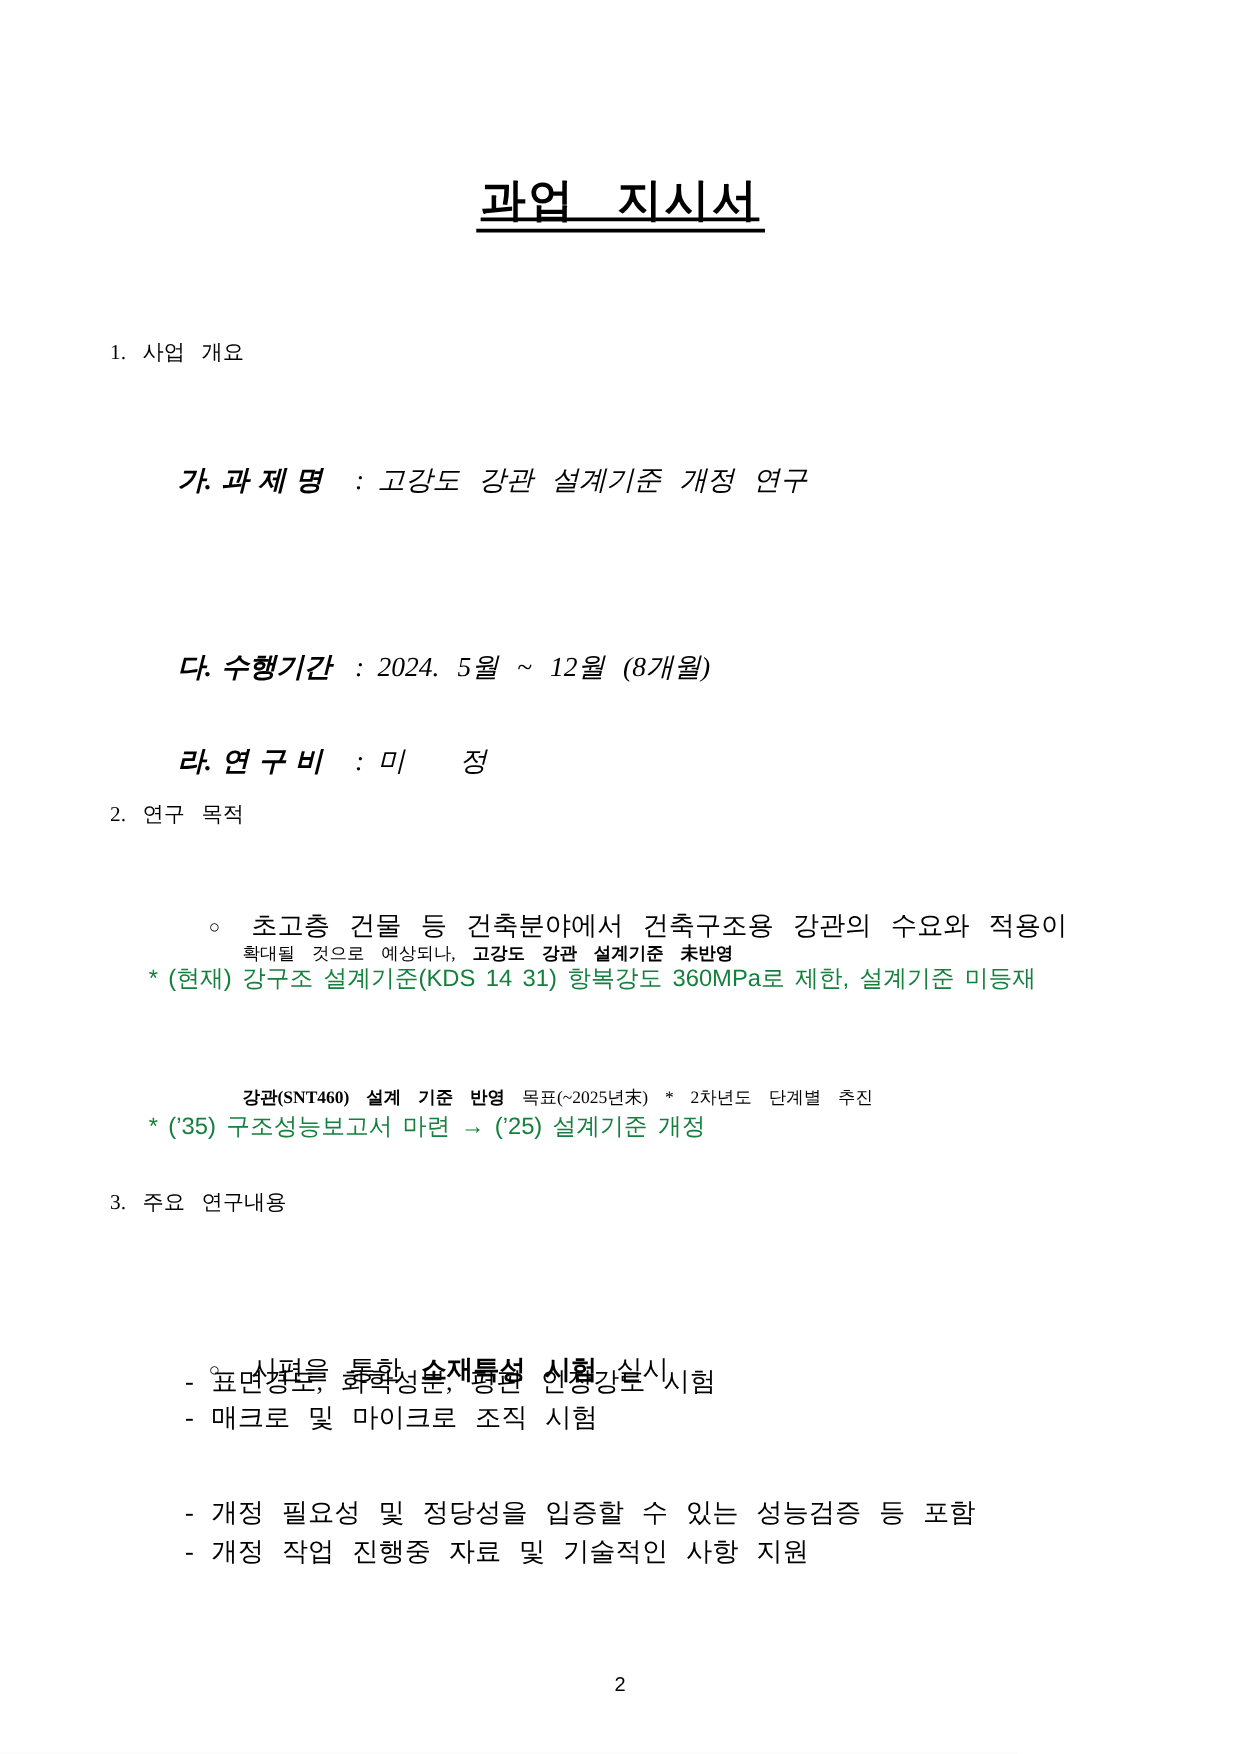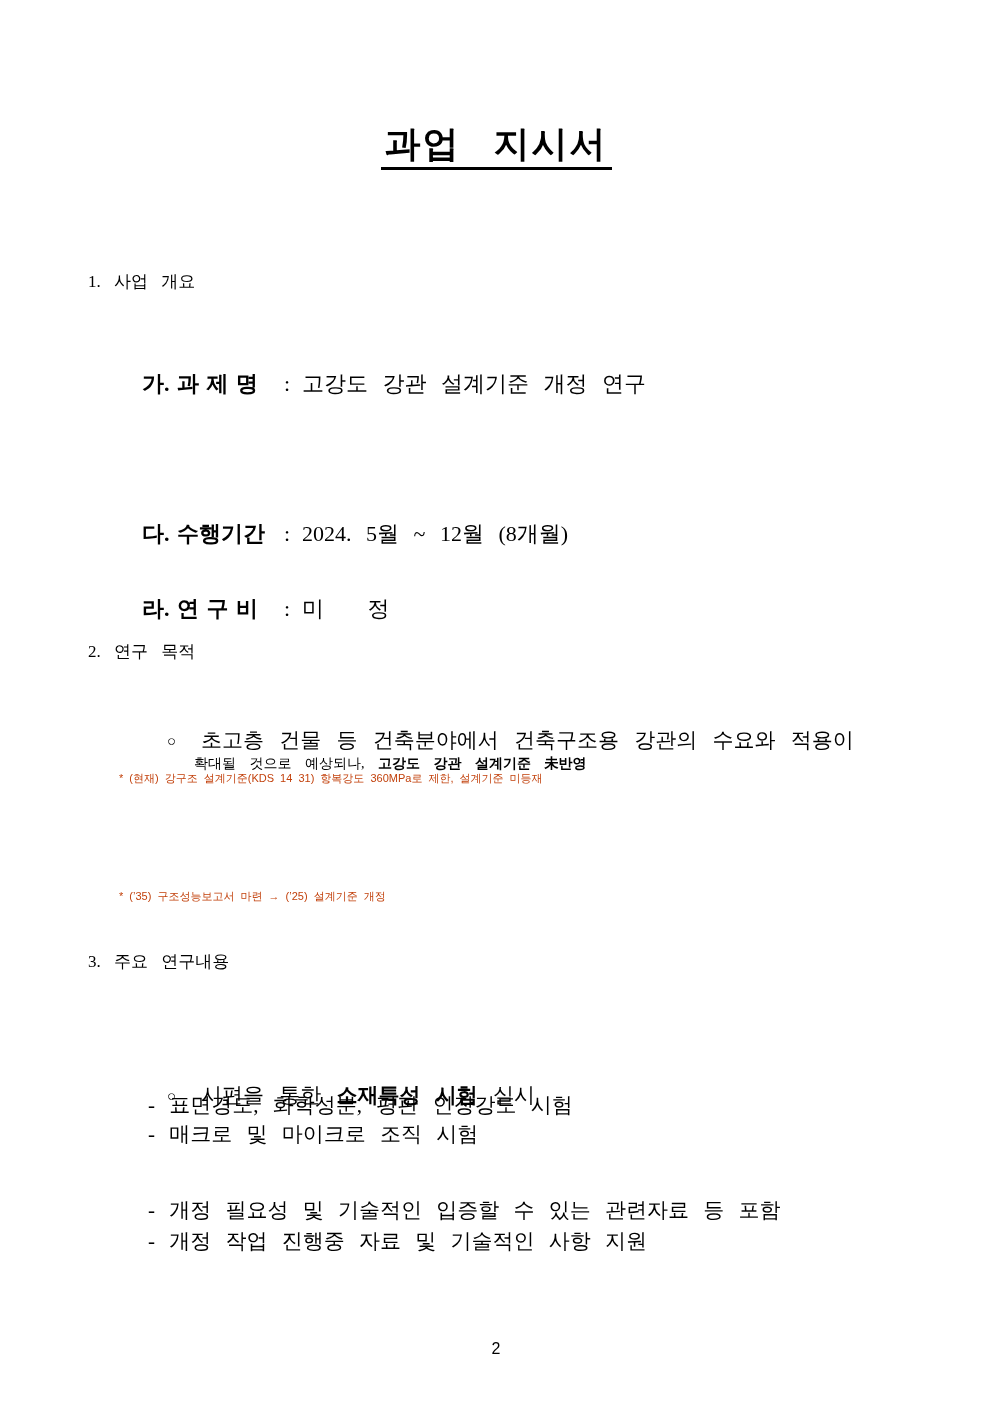--- a/index.html
+++ b/index.html
@@ -12,57 +12,57 @@
     position: relative;
     width: 992px; height: 1403px;
     background: #ffffff;
     color: #000000;
     overflow: hidden;
   }
   .row { position: absolute; white-space: pre; line-height: 1.25; }
 
   .title {
     position: absolute; top: 120px; left: 0; right: 0;
-    margin: 0; text-align: center;
+    margin: 16px; text-align: center;
     font-size: 36px; font-weight: bold;
-    letter-spacing: 2px; word-spacing: 22px;
+    letter-spacing: 2px; word-spacing: 22px; text-decoration: underline;
   }
   .title .underline {
     border-bottom: 3px solid #000;
     padding: 0 4px 3px 4px;
   }
 
   .heading {
     left: 88px;
     font-size: 17px; font-weight: normal;
     word-spacing: 9px;
   }
 
-  .item { left: 112px; font-size: 22px; word-spacing: 2px; }
+  .item { left: 112px; font-size: 22px; word-spacing: 2px; font-style: italic; }
   .item .label {
     display: inline-block; width: 142px;
     font-weight: bold;
   }
   .item .sep { display: inline-block; width: 18px; }
   .item .value { word-spacing: 9px; }
 
   .bullet { left: 106px; font-size: 21px; word-spacing: 10px; }
   .bullet .marker {
     display: inline-block; width: 34px;
     font-size: 15px; vertical-align: 1px;
     word-spacing: 0;
   }
   .cont { left: 140px; font-size: 14px; word-spacing: 10px; }
   .b { font-weight: bold; }
 
   .note {
     left: 119px;
     font-family: "Liberation Sans", sans-serif;
-    font-size: 11px; word-spacing: 3px;
-    color: #c2410c;
+    font-size: 19px; word-spacing: 3px;
+    color: #15803d;
   }
 
   .dash { left: 130px; font-size: 21px; word-spacing: 9px; margin-left: 18px; }
 
   .pagenum {
     position: absolute; top: 1340px; left: 0; right: 0;
     text-align: center;
     font-family: "Liberation Sans", sans-serif;
     font-size: 16px;
   }
@@ -92,29 +92,32 @@
   <div class="row heading" style="top:641px">2. 연구 목적</div>
 
   <div class="row bullet" style="top:701px">
     <span class="marker">○</span><span>초고층 건물 등 건축분야에서 건축구조용 강관의 수요와 적용이</span>
   </div>
   <div class="row cont" style="top:737px">
     <span>확대될 것으로 예상되나, </span><span class="b">고강도 강관 설계기준 未반영</span>
   </div>
   <div class="row note" style="top:772px">* (현재) 강구조 설계기준(KDS 14 31) 항복강도 360MPa로 제한, 설계기준 미등재</div>
 
+  <div class="row cont" style="top:852px">
+    <span class="b">강관(SNT460) 설계 기준 반영</span><span> 목표(~2025년末) * 2차년도 단계별 추진</span>
+  </div>
   <div class="row note" style="top:890px">* (’35) 구조성능보고서 마련 → (’25) 설계기준 개정</div>
 
   <div class="row heading" style="top:951px">3. 주요 연구내용</div>
 
 
   <div class="row bullet" style="top:1056px">
     <span class="marker">○</span><span>시편을 통한 </span><span class="b">소재특성 시험</span><span> 실시</span>
   </div>
   <div class="row dash" style="top:1092px">- 표면경도, 화학성분, 평판 인장강도 시험</div>
   <div class="row dash" style="top:1121px">- 매크로 및 마이크로 조직 시험</div>
 
-  <div class="row dash" style="top:1197px">- 개정 필요성 및 기술적인 입증할 수 있는 관련자료 등 포함</div>
+  <div class="row dash" style="top:1197px">- 개정 필요성 및 정당성을 입증할 수 있는 성능검증 등 포함</div>
   <div class="row dash" style="top:1228px">- 개정 작업 진행중 자료 및 기술적인 사항 지원</div>
 
   <div class="pagenum">2</div>
 
 </div>
 
 </body></html>

